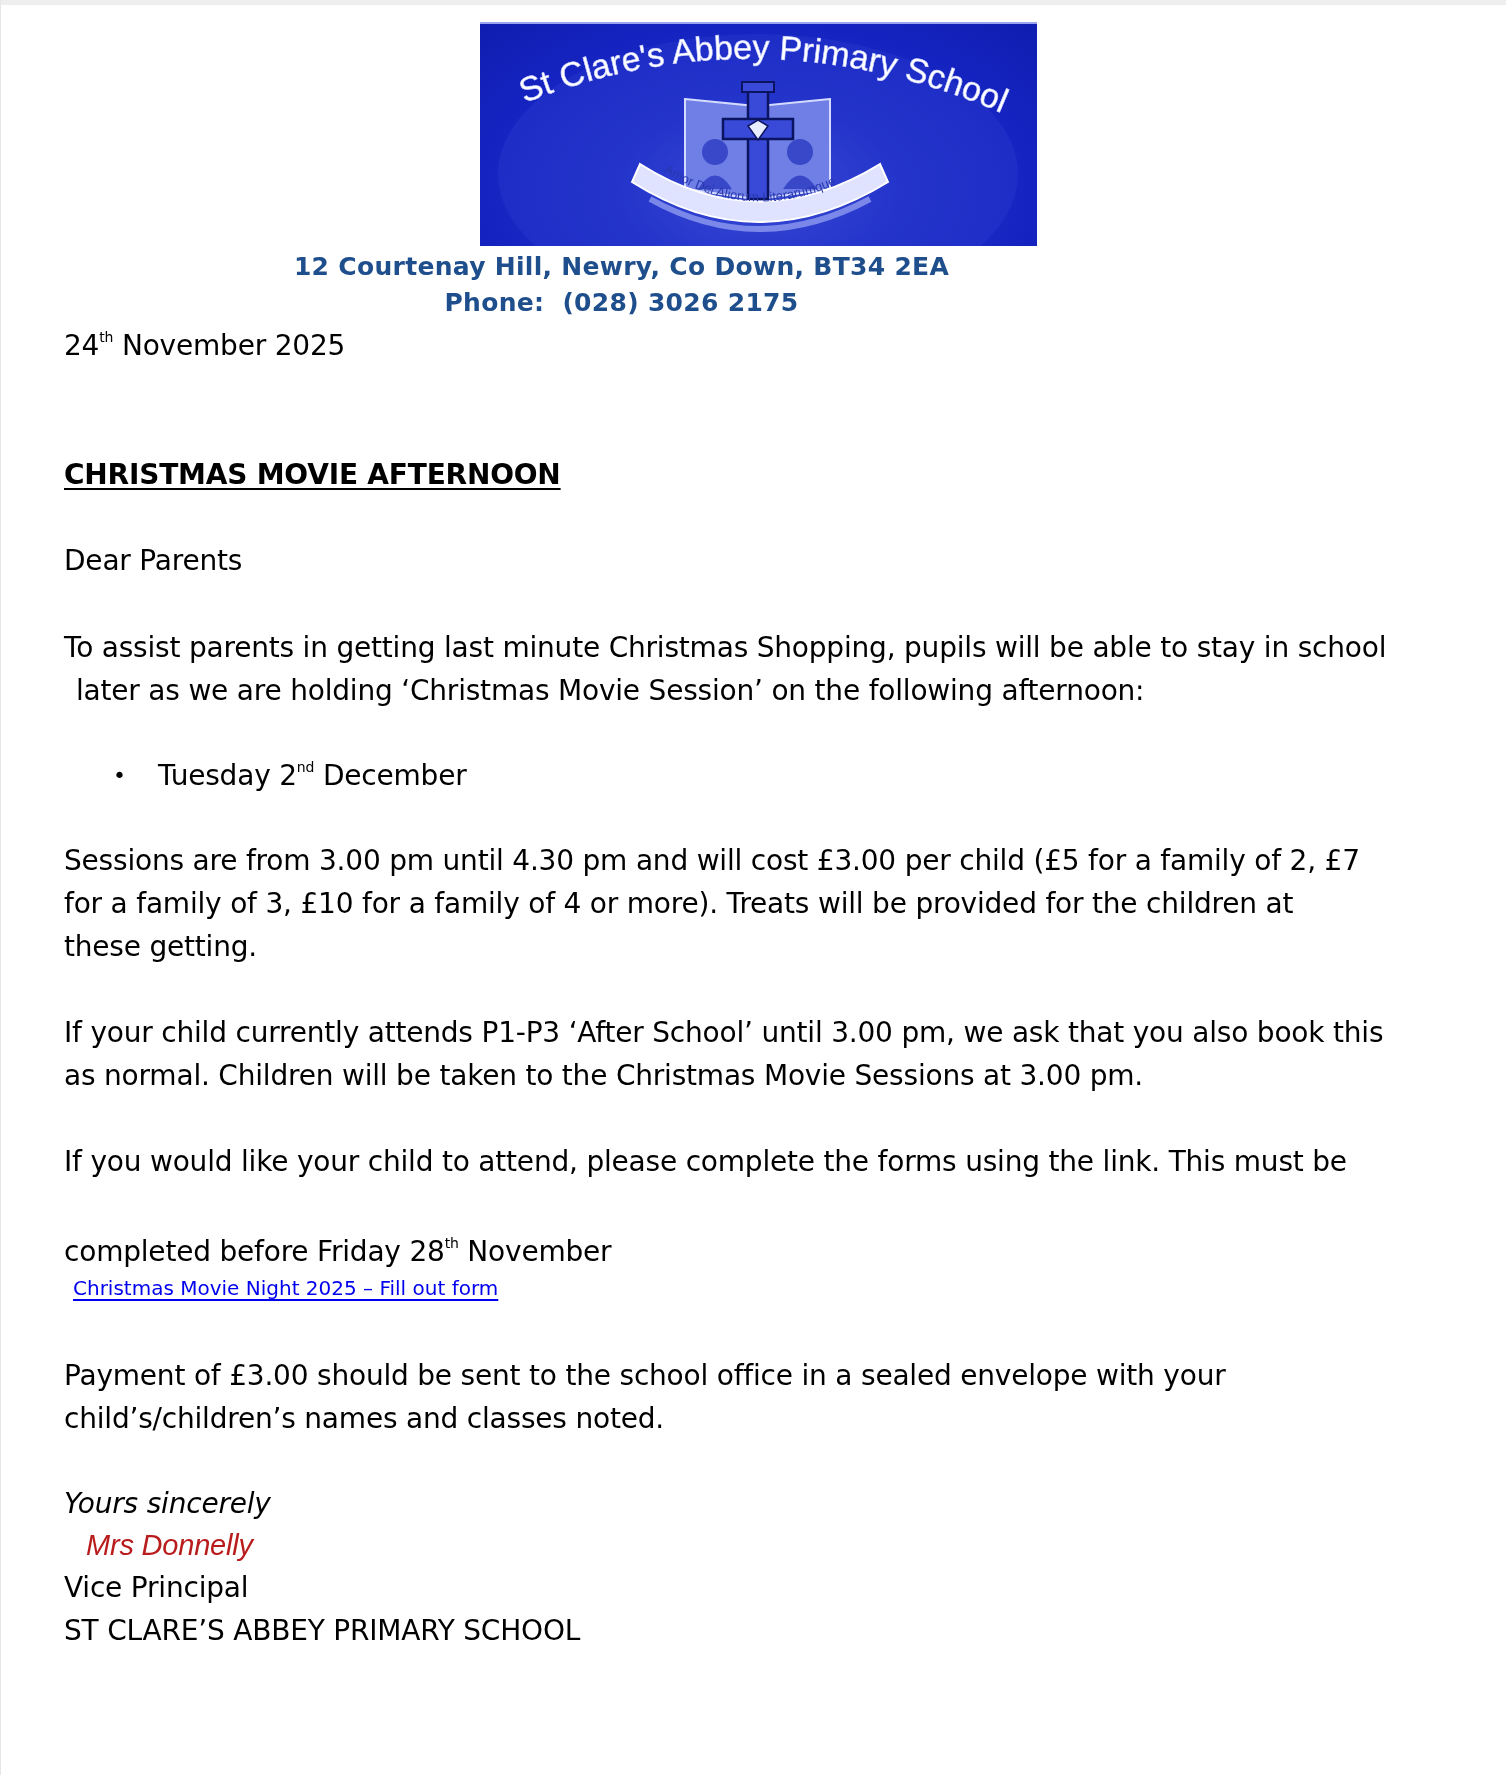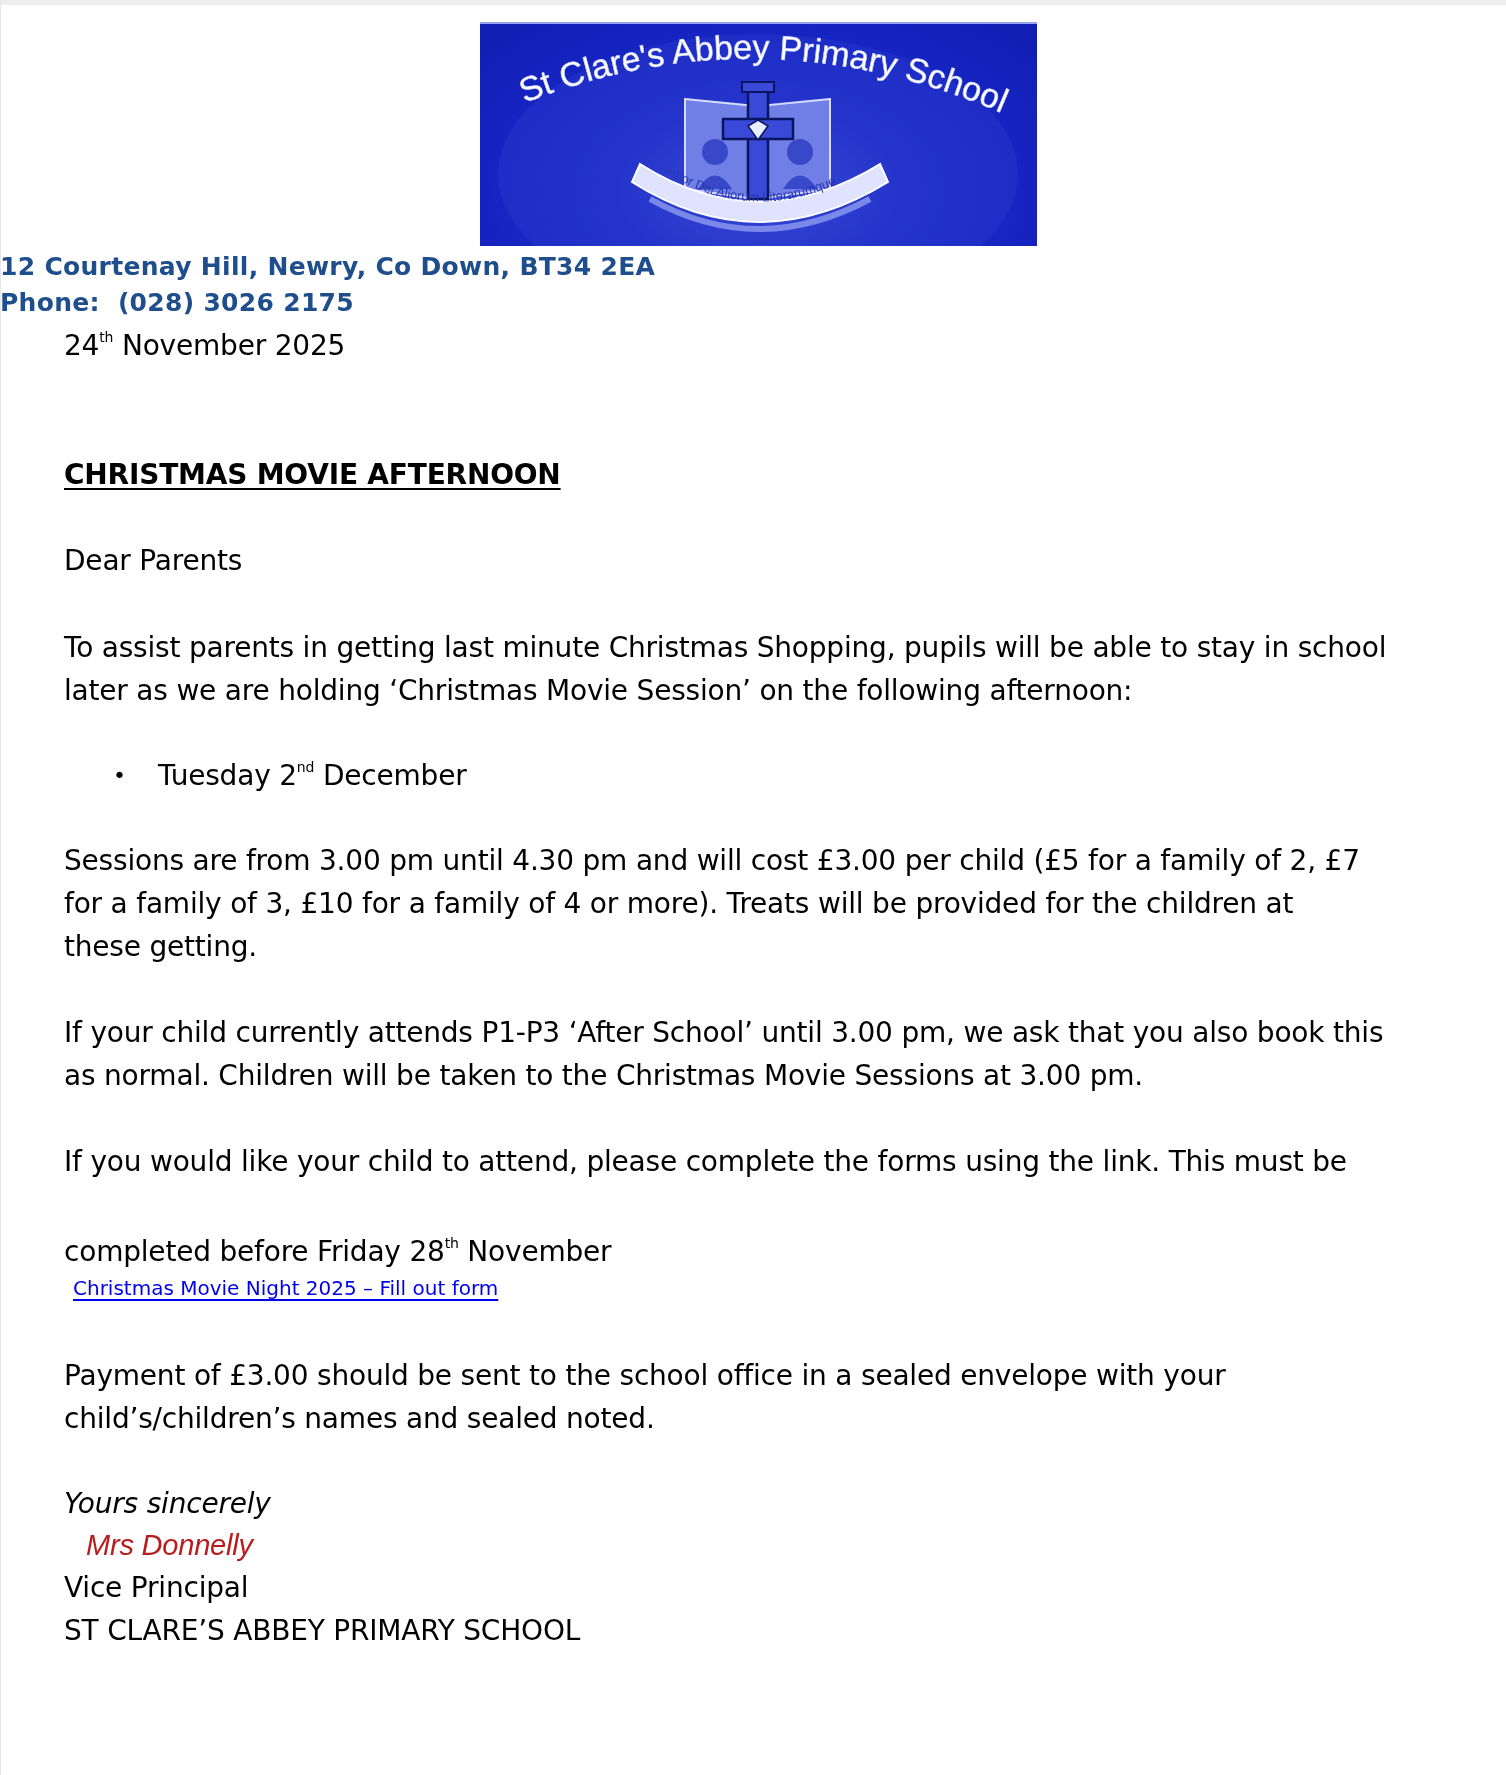--- a/index.html
+++ b/index.html
@@ -3,21 +3,21 @@
 <meta charset="utf-8">
 <style>
   html, body { margin: 0; padding: 0; background: #ffffff; }
   body { width: 1506px; height: 1775px; position: relative; overflow: hidden; font-family: "DejaVu Sans", sans-serif; color: #000; }
   .topbar { position: absolute; left: 0; top: 0; width: 1506px; height: 5px; background: #eeeeee; }
   .leftedge { position: absolute; left: 0; top: 0; width: 1px; height: 1775px; background: #e6e6e6; }
   .logo { position: absolute; left: 480px; top: 22px; width: 557px; height: 222px; overflow: hidden;
           background: radial-gradient(ellipse at 50% 75%, #3d4fd6 0%, #2232c8 35%, #1524c0 70%, #0f1db0 100%);
           border-top: 2px solid #9aa3ee; }
   .logo svg { position: absolute; left: 0; top: 0; }
-  .center { position: absolute; left: 0; width: 1243px; font-weight: bold; color: #1f4e8c; font-size: 25px; letter-spacing: 0.3px; }
+  .center { position: absolute; left: 0; width: 1243px; text-align: center; font-weight: bold; color: #1f4e8c; font-size: 25px; letter-spacing: 0.3px; }
   .line { position: absolute; left: 64px; font-size: 28px; line-height: 43px; white-space: nowrap; letter-spacing: -0.2px; }
   sup { font-size: 14px; vertical-align: 13px; line-height: 0; }
   .heading { font-weight: bold; text-decoration: underline; text-decoration-thickness: 2px; text-underline-offset: 4px; }
   .bullet-dot { position: absolute; left: 113px; font-size: 22px; line-height: 43px; }
   .link { position: absolute; left: 73px; font-size: 20px; line-height: 43px; color: #0000ee; text-decoration: underline; text-underline-offset: 4px; white-space: nowrap; cursor: pointer; }
   .sig { font-family: Liberation Sans, sans-serif; font-style: italic; font-size: 29px; color: #b91c1c; margin-left: 22px; }
   .bold { font-weight: normal; }
 </style>
 </head>
 <body>
@@ -63,21 +63,21 @@
 
 <div class="line" style="top:324px;">
   <span>24</span><sup>th</sup><span> November 2025</span>
 </div>
 
 <div class="line heading" style="top:453px;">CHRISTMAS MOVIE AFTERNOON</div>
 
 <div class="line" style="top:539px;">Dear Parents</div>
 
 <div class="line" style="top:626px;">To assist parents in getting last minute Christmas Shopping, pupils will be able to stay in school</div>
-<div class="line" style="top:669px;">later as we are holding ‘Christmas Movie Session’ on the following afternoon:</div>
+<div class="line" style="top:669px;margin-left:12px;">later as we are holding ‘Christmas Movie Session’ on the following afternoon:</div>
 
 <div class="bullet-dot" style="top:754px;">•</div>
 <div class="line" style="top:754px; left:158px;">
   <span>Tuesday 2</span><sup>nd</sup><span> December</span>
 </div>
 
 <div class="line" style="top:839px;">Sessions are from 3.00 pm until 4.30 pm and will cost £3.00 per child (£5 for a family of 2, £7</div>
 <div class="line" style="top:882px;">for a family of 3, £10 for a family of 4 or more).  Treats will be provided for the children at</div>
 <div class="line" style="top:925px;">these getting.</div>
 
@@ -85,18 +85,18 @@
 <div class="line" style="top:1054px;">as normal. Children will be taken to the Christmas Movie Sessions at 3.00 pm.</div>
 
 <div class="line" style="top:1140px;">If you would like your child to attend, please complete the forms using the link. This must be</div>
 <div class="line" style="top:1183px;margin-top:47px;">
   <span>completed before Friday 28</span><sup>th</sup><span> November</span>
 </div>
 
 <a class="link" style="top:1267px;">Christmas Movie Night 2025 – Fill out form</a>
 
 <div class="line" style="top:1354px;">Payment of £3.00 should be sent to the school office in a sealed envelope with your</div>
-<div class="line" style="top:1397px;">child’s/children’s names and sealed noted.</div>
+<div class="line" style="top:1397px;">child’s/children’s names and classes noted.</div>
 
 <div class="line" style="top:1482px;font-style:italic;">Yours sincerely</div>
 <div class="line sig" style="top:1524px;">Mrs Donnelly</div>
 <div class="line" style="top:1566px;">Vice Principal</div>
 <div class="line bold" style="top:1609px;">ST CLARE’S ABBEY PRIMARY SCHOOL</div>
 
 </body></html>

